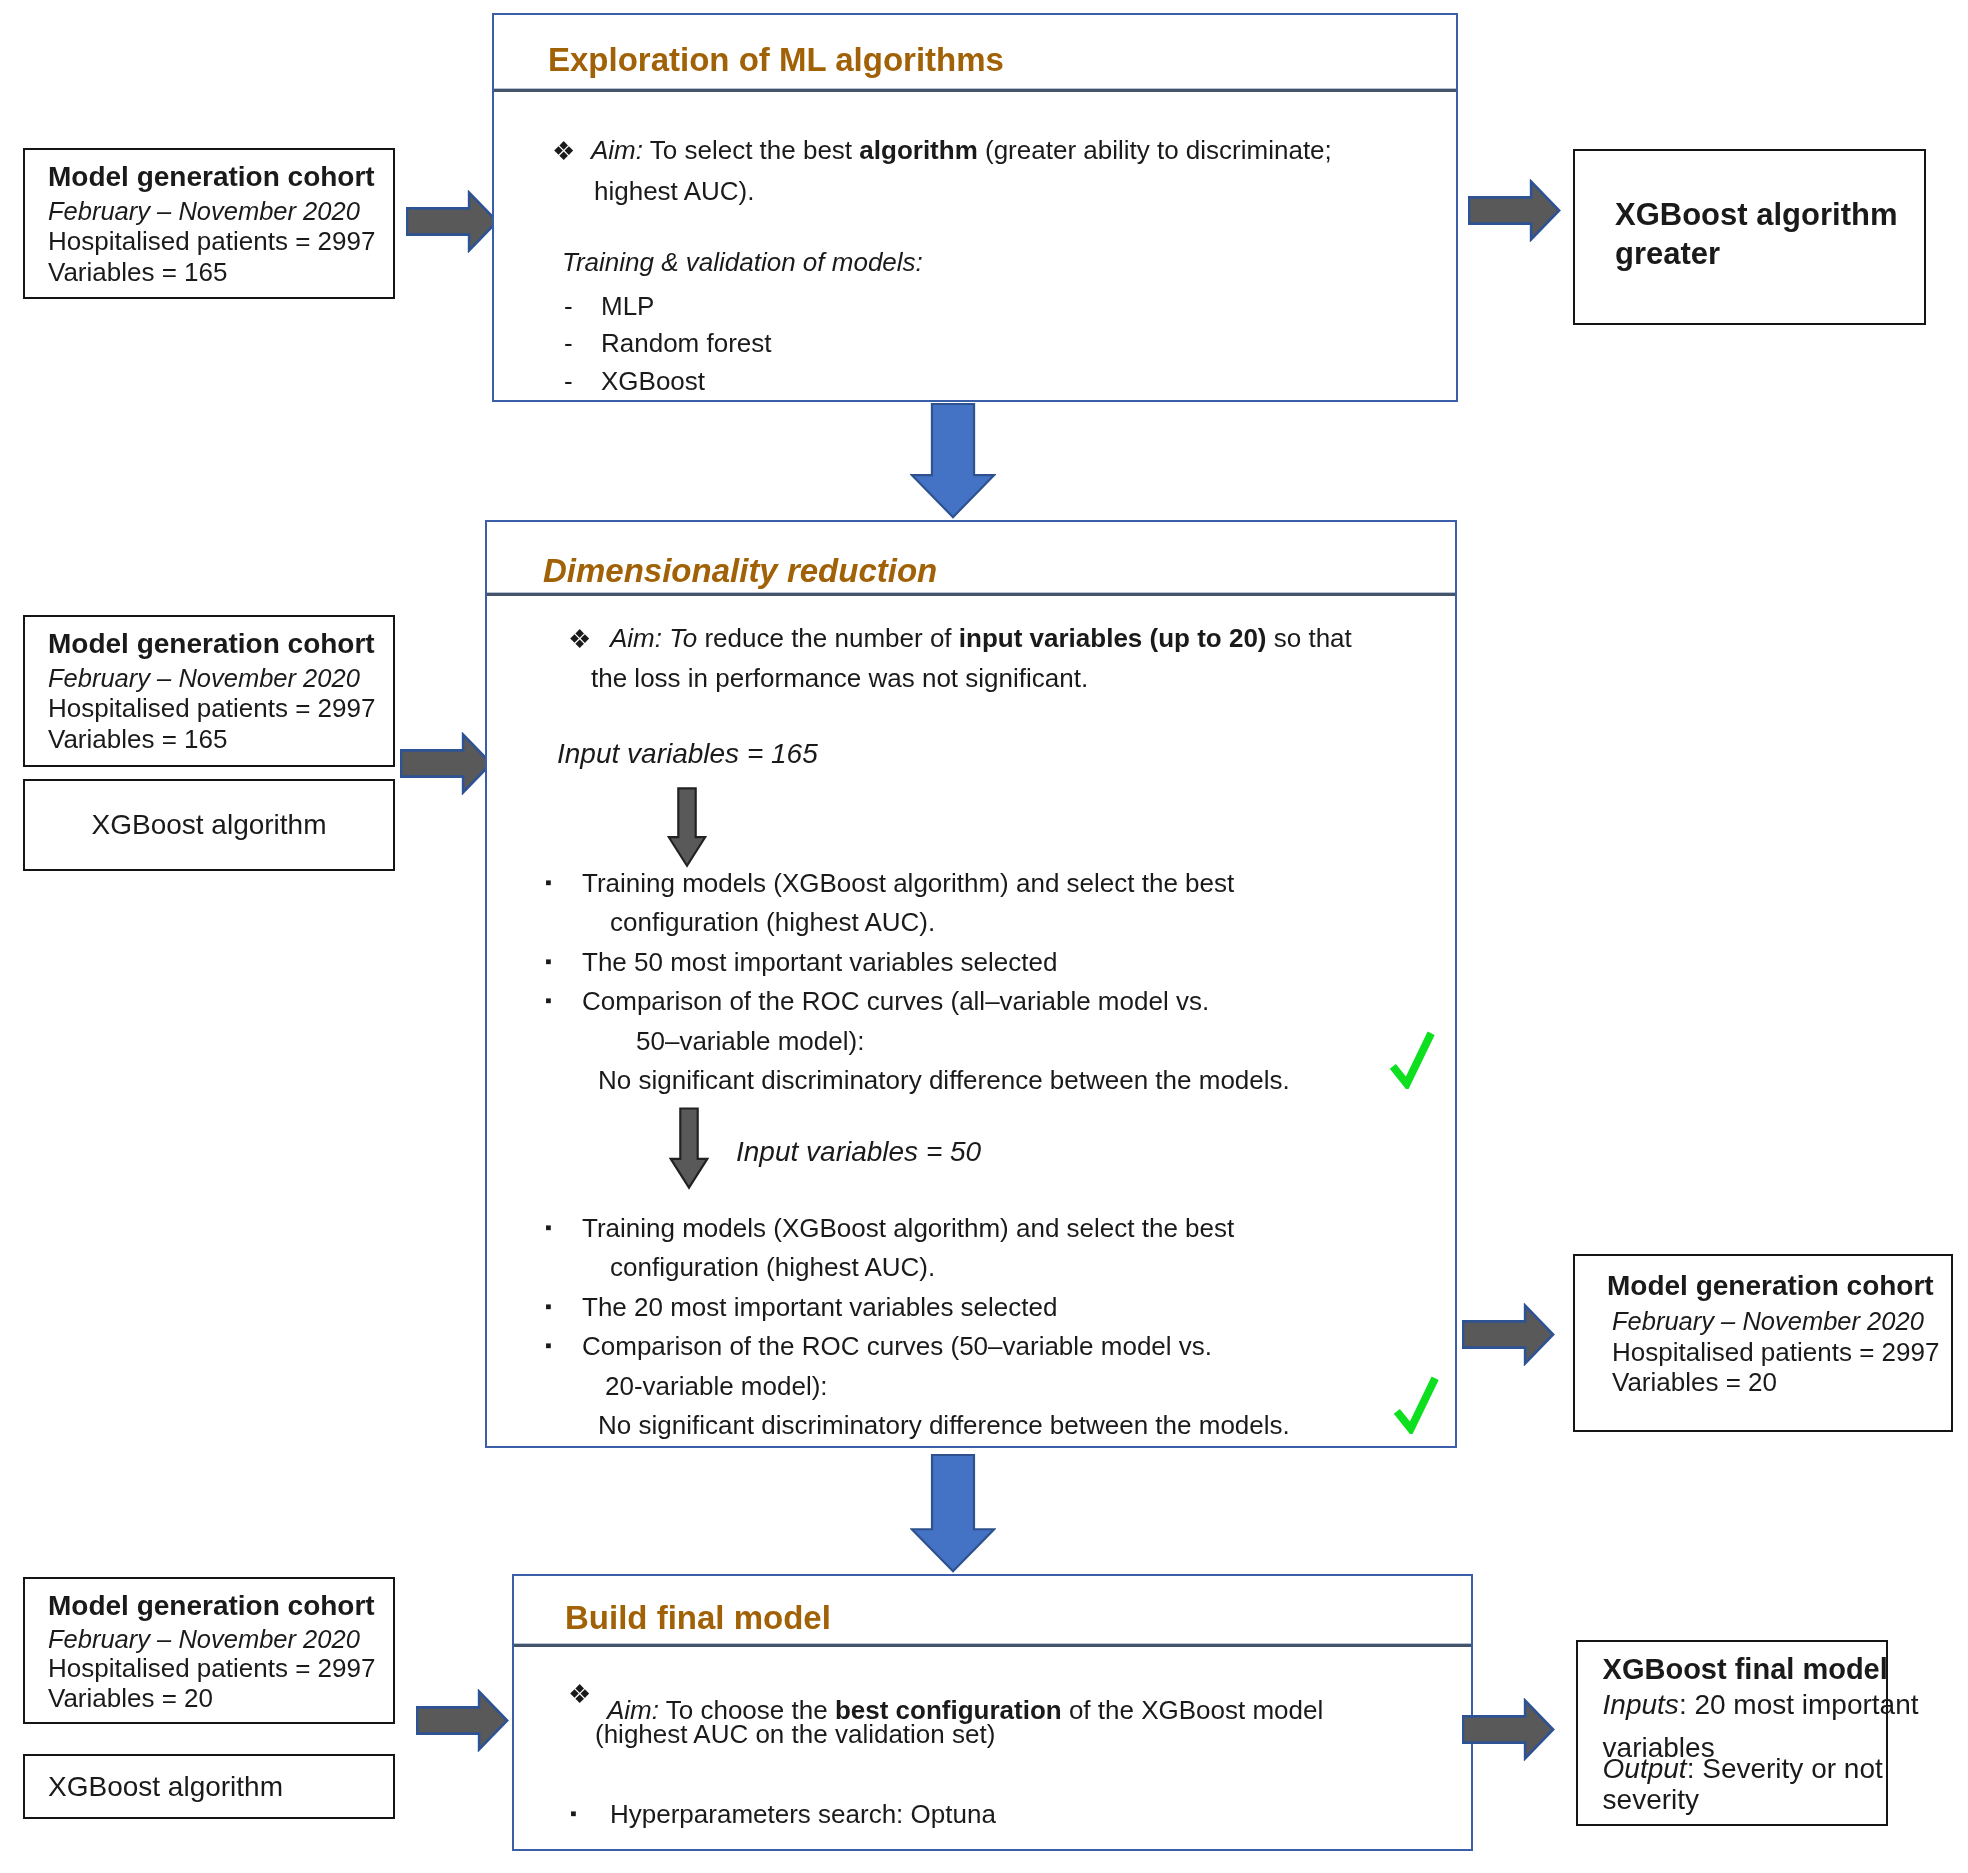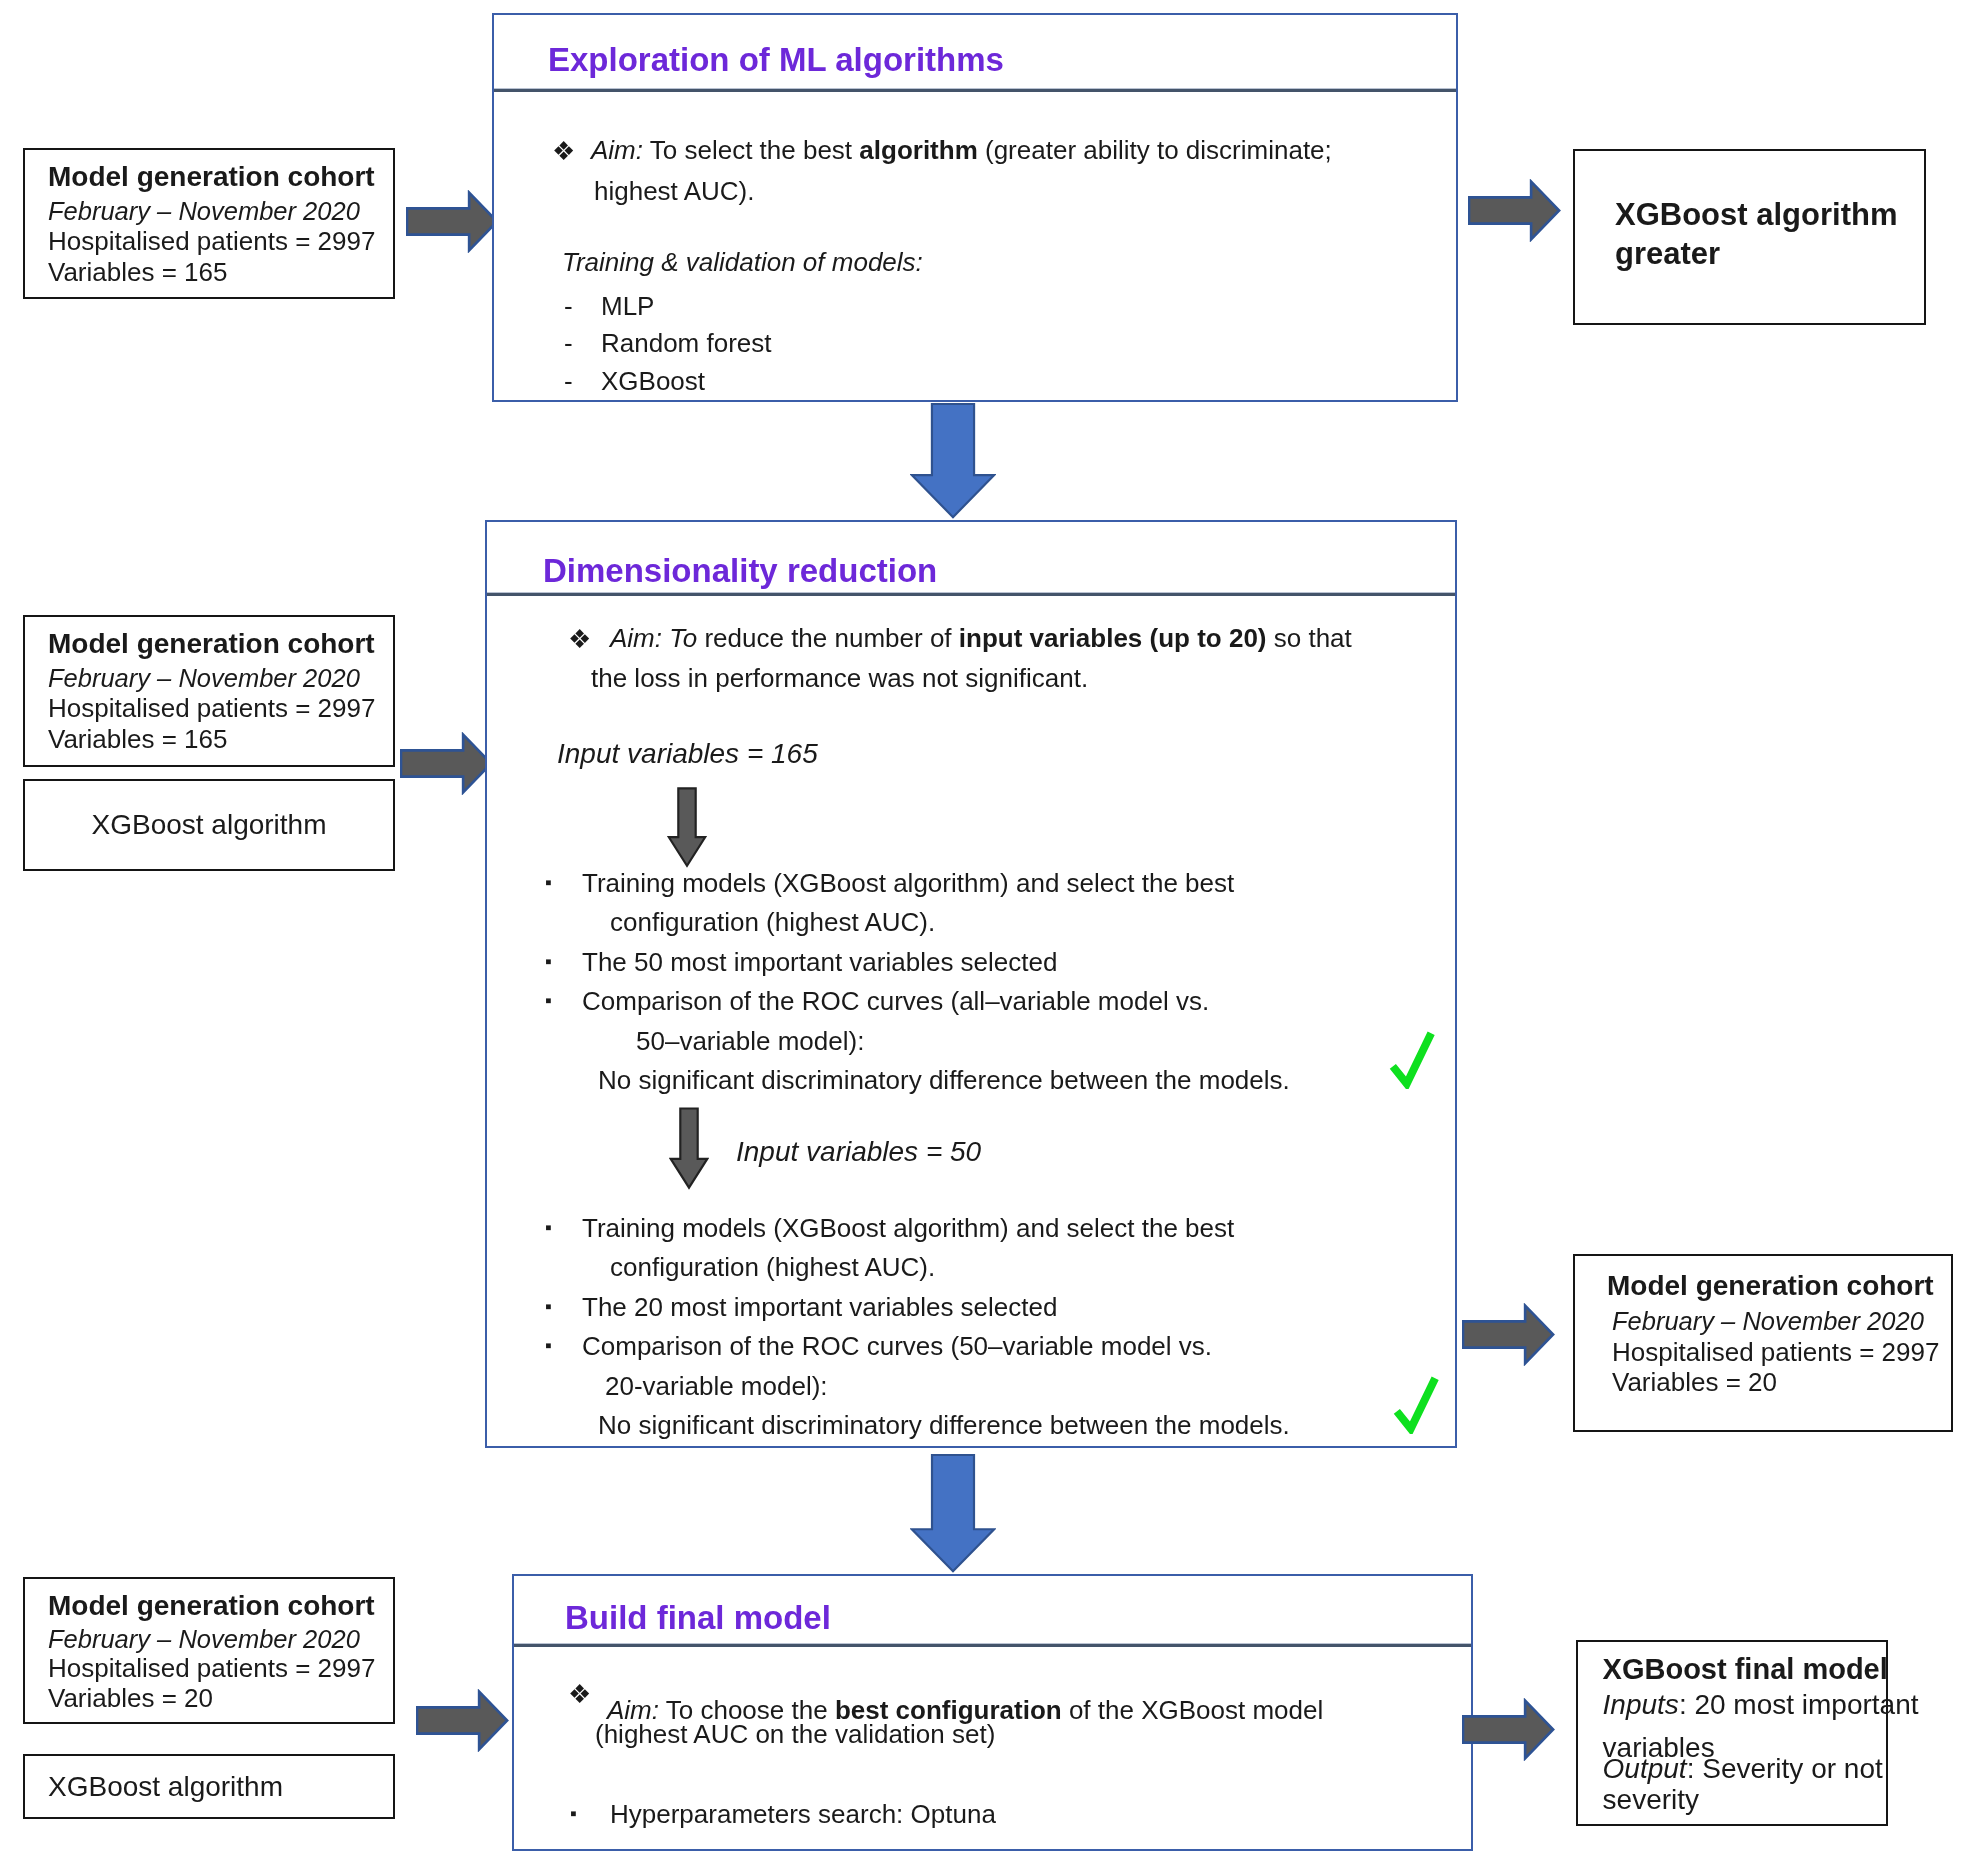--- a/index.html
+++ b/index.html
@@ -3,21 +3,21 @@
 <meta charset="utf-8">
 <style>
   html,body{margin:0;padding:0;background:#ffffff;}
   #stage{
     position:relative;width:1969px;height:1873px;background:#ffffff;overflow:hidden;
     font-family:"Liberation Sans", sans-serif;color:#1a1a1a;
   }
   .box{position:absolute;background:#ffffff;box-sizing:border-box;}
   .bb{border:2.6px solid #3b5ea9;}           
   .kb{border:2.6px solid #151515;margin-top:9px;}           
-  .ttl{position:absolute;white-space:nowrap;font-size:33px;font-weight:700;color:#6d28d9;}
+  .ttl{position:absolute;white-space:nowrap;font-size:33px;font-weight:700;color:#a16207;}
   .divider{position:absolute;left:0;right:0;height:2.6px;background:#44546a;border-top:0.9px solid #b9c2d2;}
   .ln{position:absolute;white-space:nowrap;font-size:26px;color:#1a1a1a;line-height:1.15;}
   .fs32{font-size:28px;} .fs35{font-size:31px;} .fs28{font-size:28px;} .fs33{font-size:29px;}
   .b{font-weight:700;} .i{font-style:italic;}
   .sb-title{font-size:28px;font-weight:700;}
   .marker{font-size:19.3px;position:relative;top:-2.6px;}
   .aim-marker{font-size:26px;}
   .icon{position:absolute;line-height:0;}
   .centerbox-algo{display:flex;align-items:center;justify-content:center;font-size:28px;}
   .leftpad-algo{display:flex;align-items:center;font-size:28px;padding-left:23px;}
@@ -81,21 +81,21 @@
     <span>XGBoost algorithm</span>
   </div>
 
   <span class="icon" style="left:400px;top:732px;">
     <svg width="93" height="63" viewBox="0 0 106 72">
         <polygon points="1,21 72,21 72,3 104,36 72,69 72,51 1,51" fill="#595959" stroke="#2e5394" stroke-width="3"></polygon>
       </svg>
   </span>
 
   <div class="box bb" style="left:485px;top:520px;width:972px;height:928px;">
-    <div class="ttl" style="left:56px;top:30px;">Dimensionality reduction</div>
+    <div class="ttl" style="left:56px;top:30px;font-style:italic;">Dimensionality reduction</div>
     <div class="divider" style="top:70px;"></div>
 
     <div class="ln aim-marker" style="left:81px;top:103px;">❖</div>
     <div class="ln" style="left:123px;top:102px;"><span class="i">Aim: To</span><span> reduce the number of </span><span class="b">input variables (up to 20)</span><span> so that</span></div>
     <div class="ln" style="left:104px;top:142px;">the loss in performance was not significant.</div>
 
     <div class="ln i fs32" style="left:70px;top:216px;">Input variables = 165</div>
 
     <span class="icon" style="left:180px;top:265px;">
       <svg width="40" height="81" viewBox="0 0 46 92">

